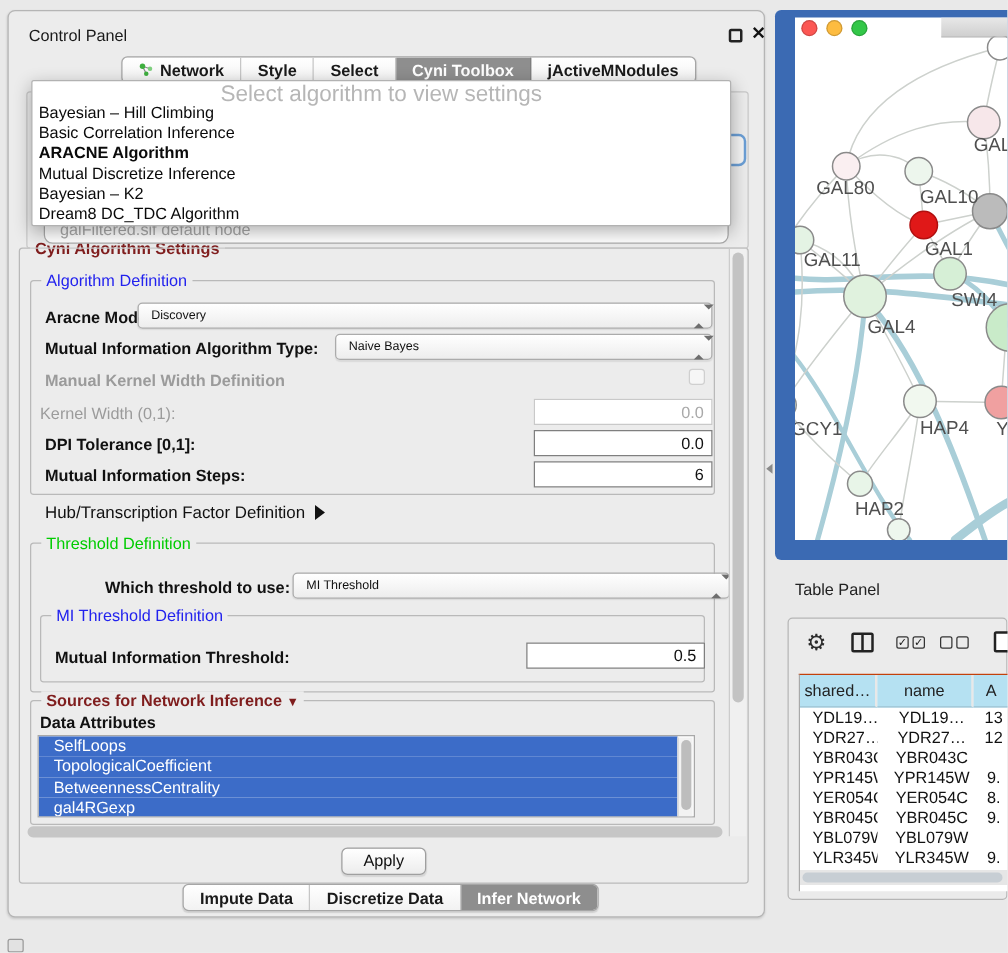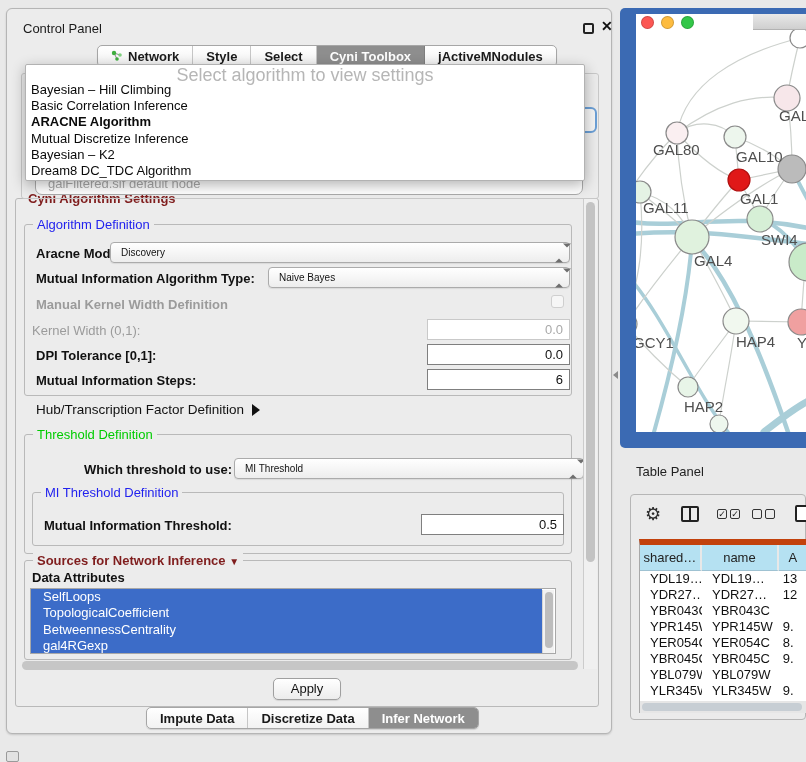--- a/index.html
+++ b/index.html
@@ -108,25 +108,25 @@
     border:1px solid #b6b6b6; border-radius:4px; }
   .tp-toolbar { position:absolute; left:0; top:0; width:100%; height:42px; }
   .gear { position:absolute; left:14px; top:8px; font-size:18px; color:#2d2d2d; }
   .split-icon { position:absolute; left:50px; top:11px; width:18px; height:16px; border:2px solid #222; border-radius:2px; }
   .split-icon:before { content:""; position:absolute; left:6px; top:0; width:2px; height:12px; background:#222; }
   .chk-pair { position:absolute; top:14px; display:flex; gap:3px; }
   .chk { width:10px; height:10px; border:1.5px solid #333; border-radius:2px; font-size:9px; line-height:9px; color:#222; text-align:center; }
   .newcol-icon { position:absolute; left:164px; top:10px; width:16px; height:17px; border:2px solid #222; border-radius:2px; background:#fff; }
 
   .tp-table { position:absolute; left:8px; top:44px; width:168px; height:174px; background:#fff;
-    border-top:6px solid #c2410c; border-left:1px solid #a9a9a9; overflow:hidden; }
+    border-top:1px solid #c2410c; border-left:1px solid #a9a9a9; overflow:hidden; }
   .t-head { display:flex; height:26px; }
   .t-hcell { background:#b5e1f2; border-right:2px solid #e8e8e8; border-bottom:1px solid #9fc2d2;
     font-size:13px; color:#222; text-align:center; line-height:26px; overflow:hidden; white-space:nowrap; }
-  .t-row { display:flex; height:16px; }
+  .t-row { display:flex; height:16px;text-align:center; }
   .t-cell { font-size:13px; color:#111; line-height:16px; padding-left:10px; overflow:hidden; white-space:nowrap; }
   .tp-hscroll { position:absolute; left:0px; top:156px; width:168px; height:12px; background:#e6e6e6; }
   .tp-hthumb { position:absolute; left:2px; top:2px; width:160px; height:8px; background:#c7ced4; border-radius:4px; }
 </style>
 </head>
 <body>
 
 <div class="abs cp-window">
   <div class="abs cp-title">Control Panel</div>
   <div class="abs cp-float-btn"></div>

